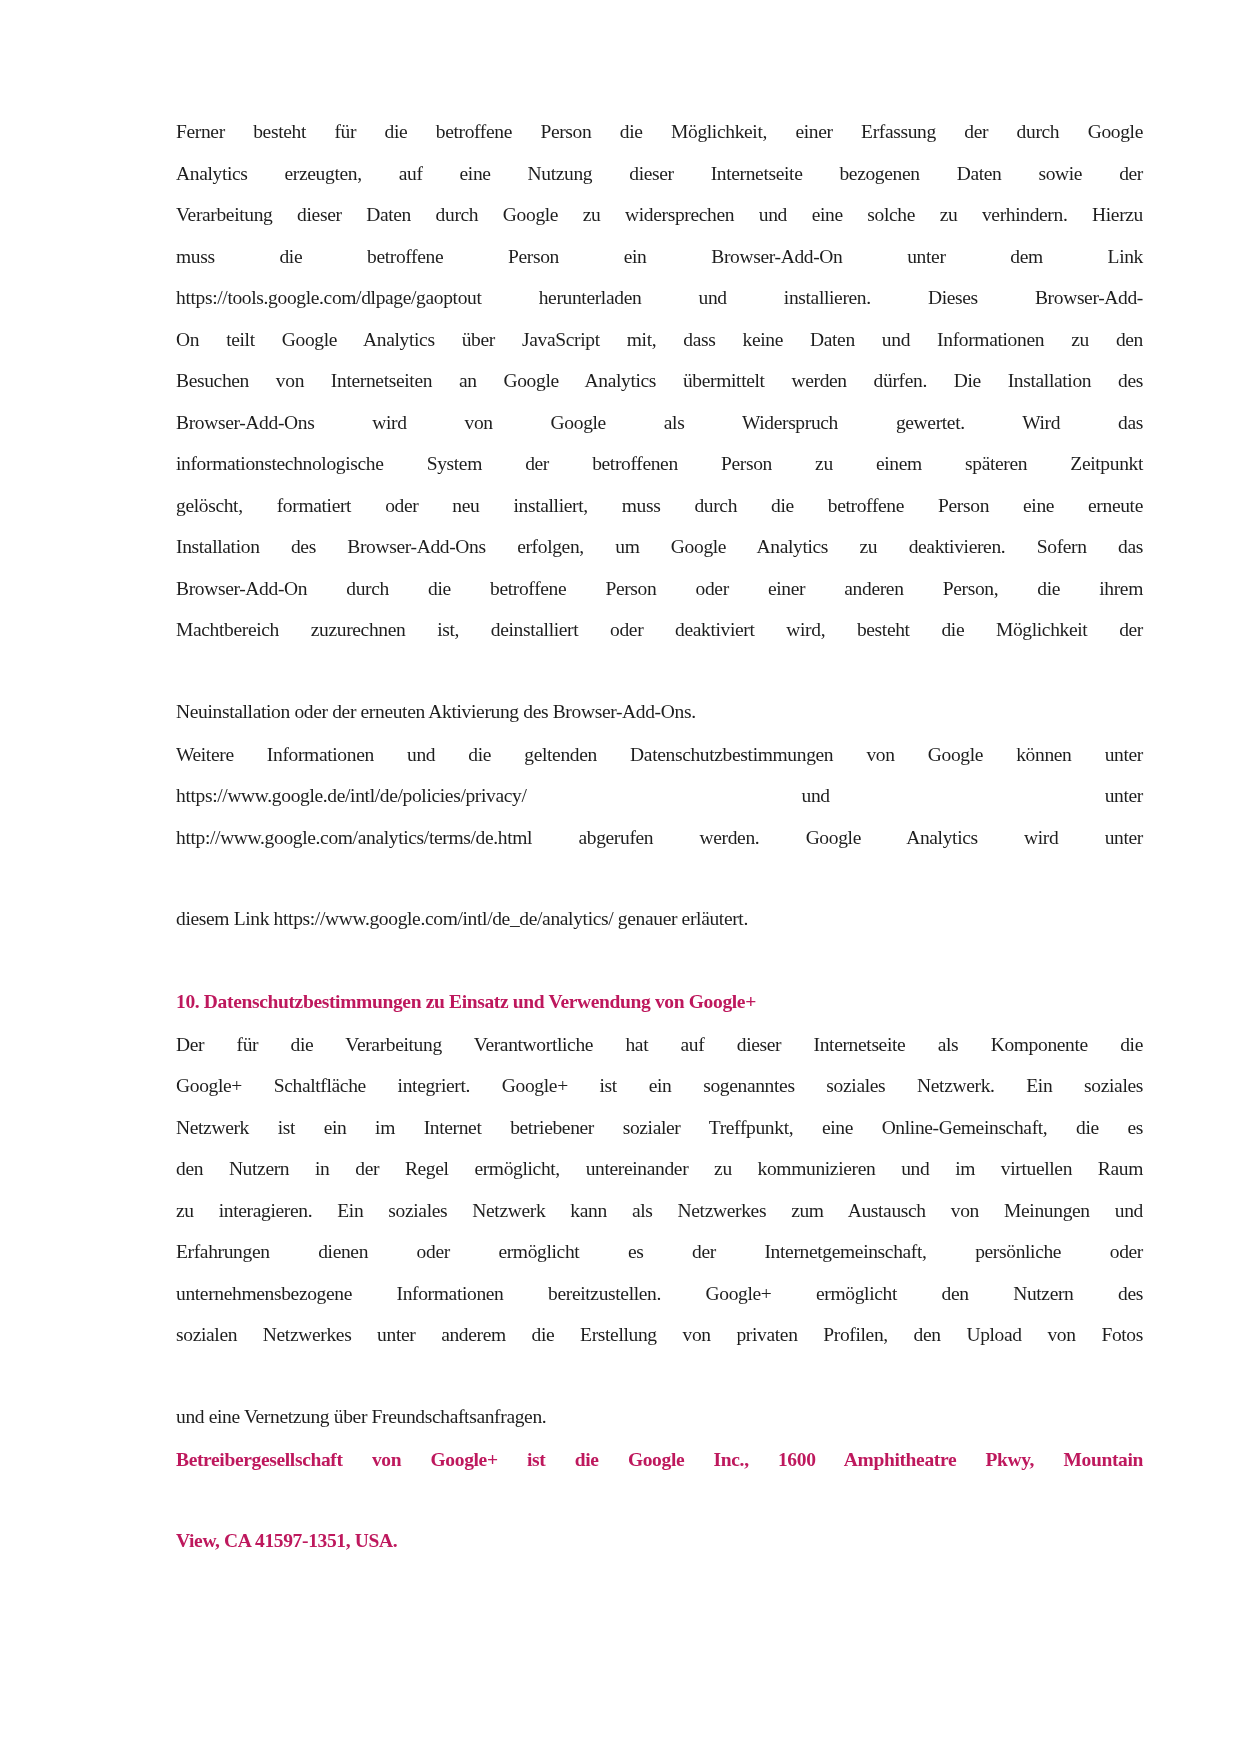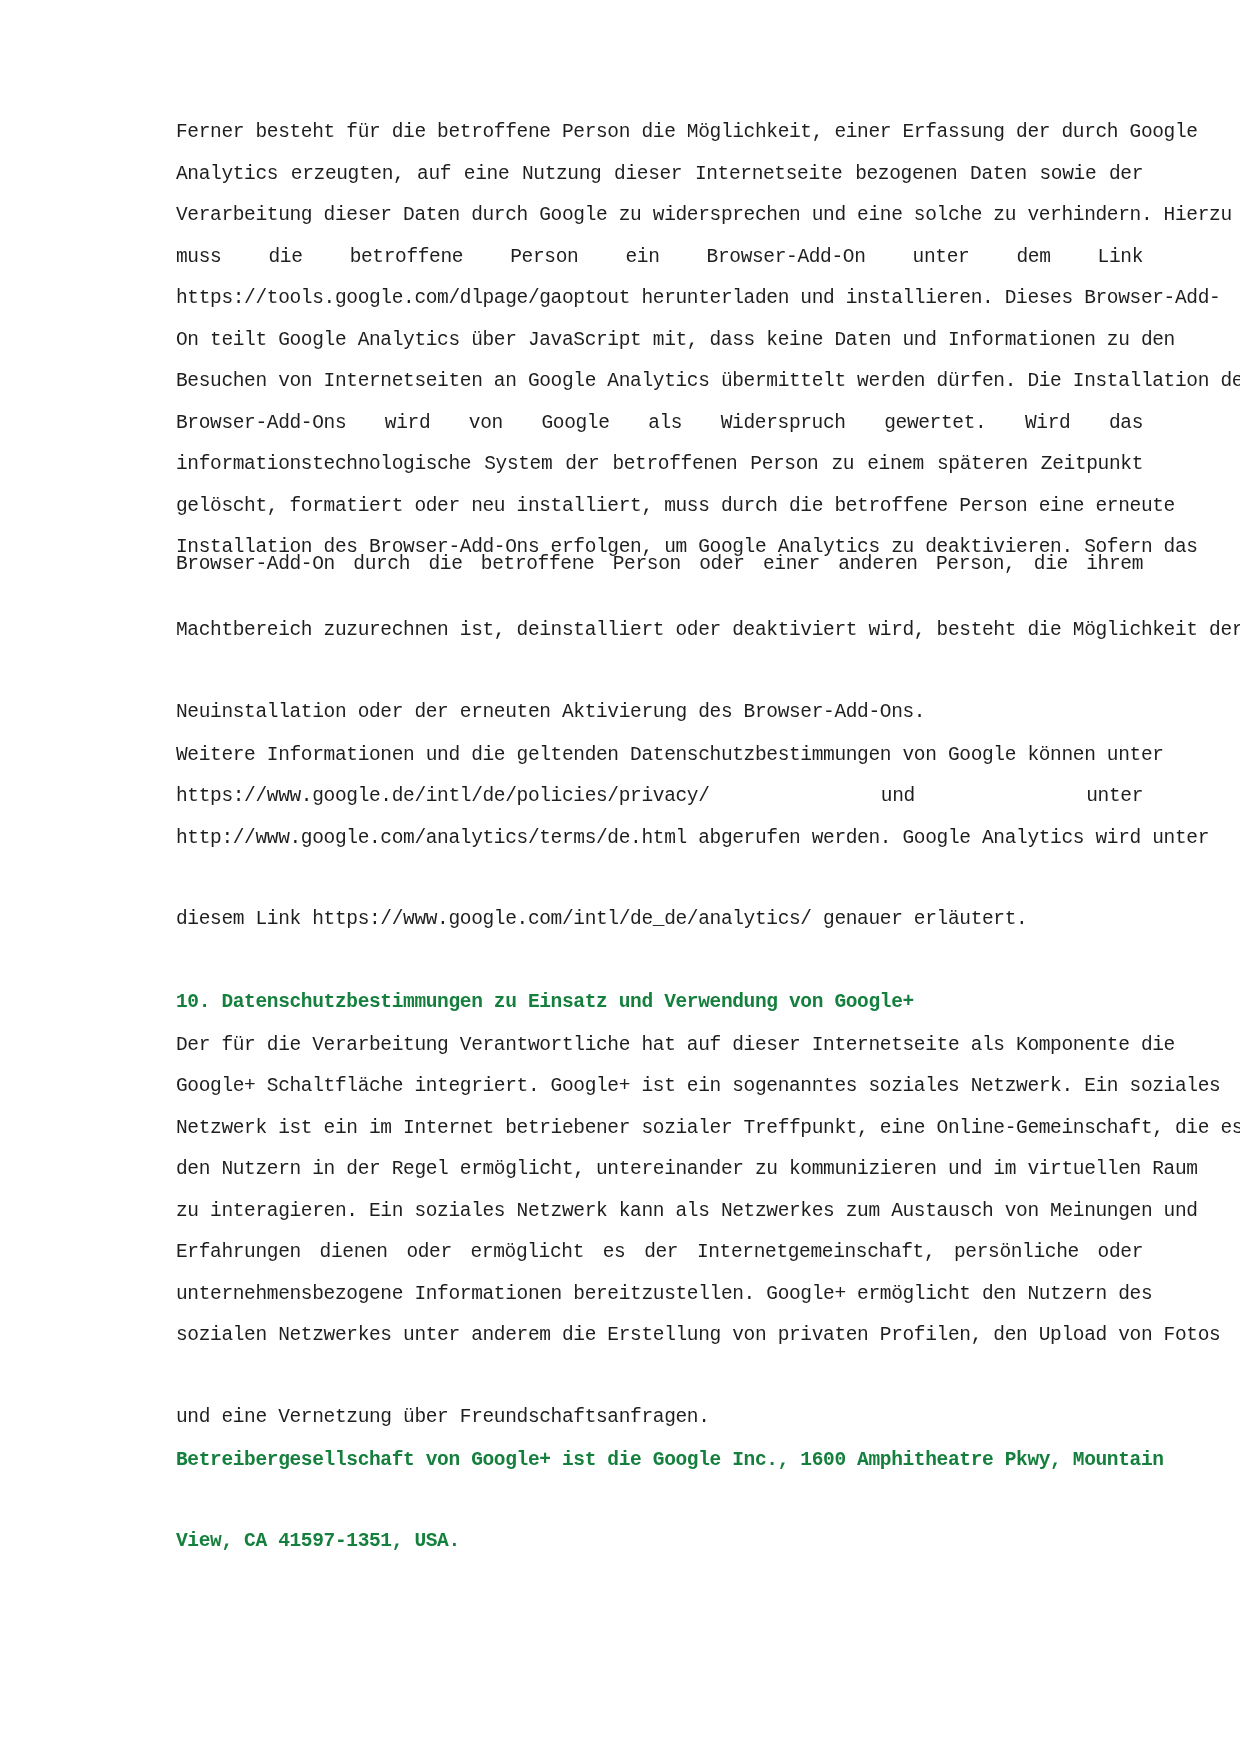--- a/index.html
+++ b/index.html
@@ -2,53 +2,53 @@
 <html><head>
 <meta charset="utf-8">
 <style>
   html, body { margin: 0; padding: 0; background: #ffffff; }
   body { width: 1240px; height: 1753px; position: relative; overflow: hidden; }
   .page { position: absolute; left: 0; top: 0; width: 1240px; height: 1753px; background: #ffffff; }
   .line {
     position: absolute;
     left: 176px;
     width: 967px;
-    font-family: Liberation Mono, monospace;
+    font-family: Liberation Serif, serif;
     font-size: 19.5px;
     color: #1e1e1e;
     white-space: nowrap;
     line-height: 28px;
     height: 28px;
     letter-spacing: -0.35px;
   }
   .justify {
     text-align: justify;
     text-align-last: justify;
   }
   .left { text-align: left; margin-top: 40px; }
-  .bold { font-weight: bold; color: #15803d; }
+  .bold { font-weight: bold; color: #be185d; }
 </style>
 </head>
 <body>
 
 <div class="page">
 
   <div>
     <div class="line justify" style="top:118px">Ferner besteht für die betroffene Person die Möglichkeit, einer Erfassung der durch Google</div>
     <div class="line justify" style="top:160px">Analytics erzeugten, auf eine Nutzung dieser Internetseite bezogenen Daten sowie der</div>
     <div class="line justify" style="top:201px">Verarbeitung dieser Daten durch Google zu widersprechen und eine solche zu verhindern. Hierzu</div>
     <div class="line justify" style="top:243px">muss die betroffene Person ein Browser-Add-On unter dem Link</div>
     <div class="line justify" style="top:284px">https://tools.google.com/dlpage/gaoptout herunterladen und installieren. Dieses Browser-Add-</div>
     <div class="line justify" style="top:326px">On teilt Google Analytics über JavaScript mit, dass keine Daten und Informationen zu den</div>
     <div class="line justify" style="top:367px">Besuchen von Internetseiten an Google Analytics übermittelt werden dürfen. Die Installation des</div>
     <div class="line justify" style="top:409px">Browser-Add-Ons wird von Google als Widerspruch gewertet. Wird das</div>
     <div class="line justify" style="top:450px">informationstechnologische System der betroffenen Person zu einem späteren Zeitpunkt</div>
     <div class="line justify" style="top:492px">gelöscht, formatiert oder neu installiert, muss durch die betroffene Person eine erneute</div>
     <div class="line justify" style="top:533px">Installation des Browser-Add-Ons erfolgen, um Google Analytics zu deaktivieren. Sofern das</div>
-    <div class="line justify" style="top:550px">Browser-Add-On durch die betroffene Person oder einer anderen Person, die ihrem</div>
+    <div class="line justify" style="top:575px">Browser-Add-On durch die betroffene Person oder einer anderen Person, die ihrem</div>
     <div class="line justify" style="top:616px">Machtbereich zuzurechnen ist, deinstalliert oder deaktiviert wird, besteht die Möglichkeit der</div>
     <div class="line left" style="top:658px">Neuinstallation oder der erneuten Aktivierung des Browser-Add-Ons.</div>
   </div>
 
   <div>
     <div class="line justify" style="top:741px">Weitere Informationen und die geltenden Datenschutzbestimmungen von Google können unter</div>
     <div class="line justify" style="top:782px">https://www.google.de/intl/de/policies/privacy/ und unter</div>
     <div class="line justify" style="top:824px">http://www.google.com/analytics/terms/de.html abgerufen werden. Google Analytics wird unter</div>
     <div class="line left" style="top:865px">diesem Link https://www.google.com/intl/de_de/analytics/ genauer erläutert.</div>
   </div>

